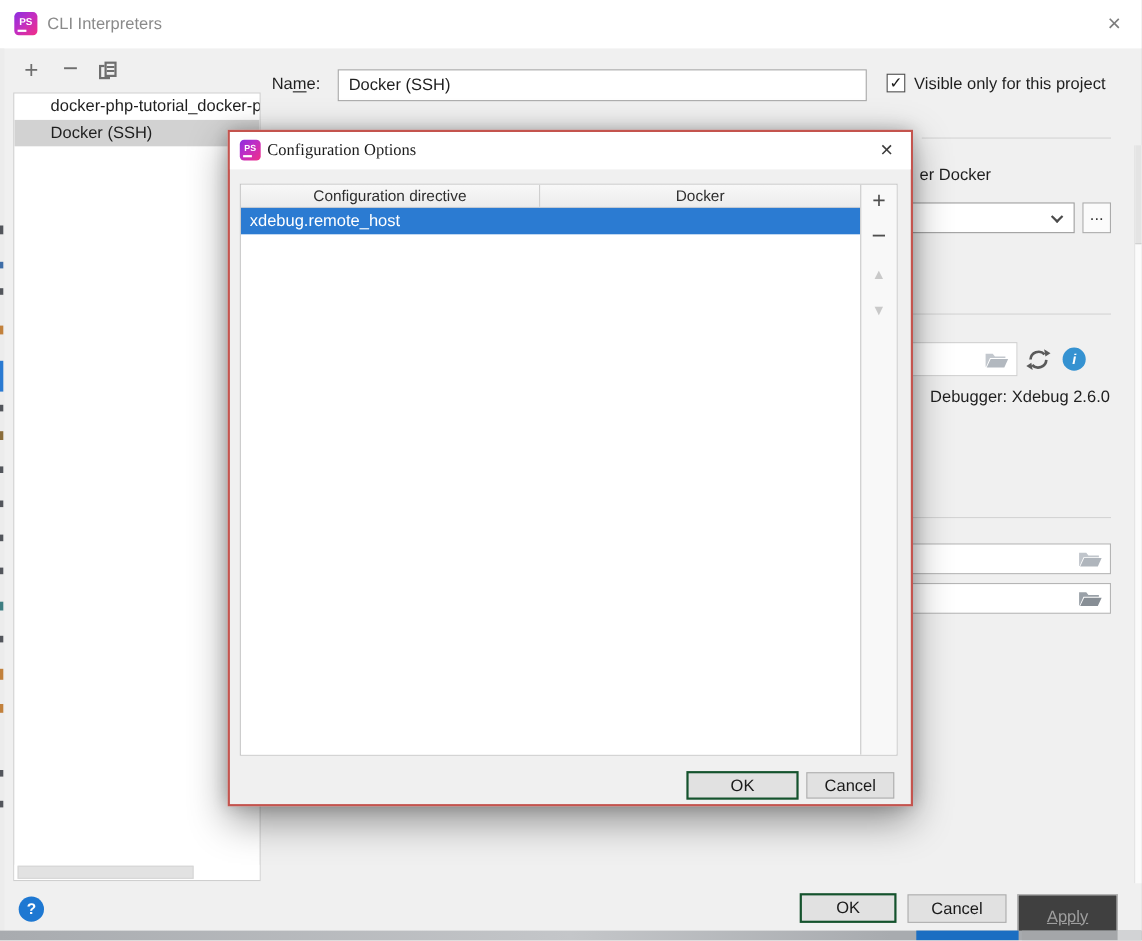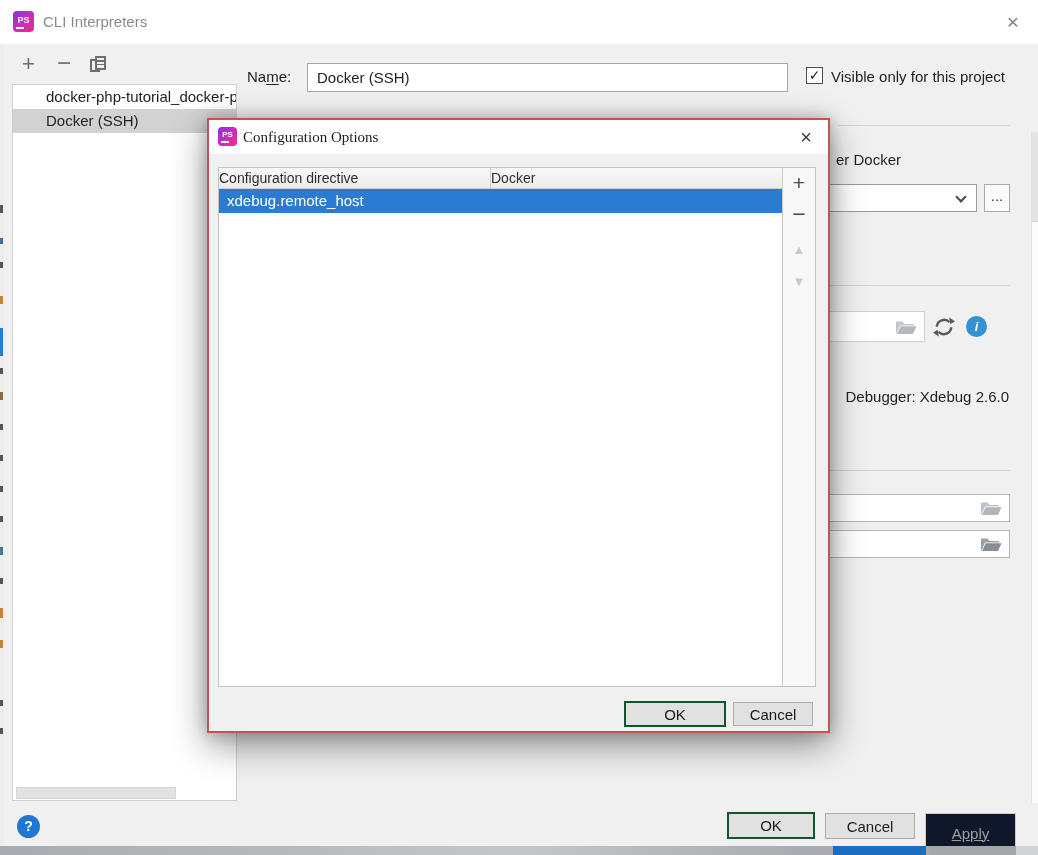--- a/index.html
+++ b/index.html
@@ -54,37 +54,37 @@
   .more-btn { position:absolute; left:984px; top:184px; width:26px; height:28px; background:#fbfbfb;
     border:1px solid #ababab; text-align:center; line-height:22px; font-size:15px; color:#333; }
   .field { position:absolute; background:#fff; border:1px solid #b5b5b5; }
   .field-a { left:740px; top:311px; width:185px; height:31px; border-color:#d0d0d0; }
   .field-b { left:740px; top:494px; width:270px; height:28px; }
   .field-c { left:740px; top:530px; width:270px; height:28px; }
   .folder-svg { position:absolute; right:6px; top:50%; transform:translateY(-50%); }
   .refresh-wrap { position:absolute; left:932px; top:315px; width:24px; height:24px; }
   .info-icon { position:absolute; left:966px; top:316px; width:21px; height:21px; border-radius:50%;
     background:#3592d1; color:#fff; text-align:center; line-height:21px; font-size:13px; font-weight:bold; font-style:italic; }
-  .debugger-text { position:absolute; left:837px; top:352px; width:172px; text-align:right; font-size:15px;margin-top:36px; }
+  .debugger-text { position:absolute; left:837px; top:352px; width:172px; text-align:right; font-size:15px; }
   .right-scrollbar { position:absolute; left:1031px; top:132px; width:7px; height:671px; background:#fbfbfb; border-left:1px solid #e3e3e3; }
   .right-scrollbar .thumb { position:absolute; left:0; top:0; width:100%; height:90px; background:#e4e4e4; border-bottom:1px solid #cfcfcf; }
   
   .modal { position:absolute; left:207px; top:118px; width:623px; height:615px;
     background:#f0f0f0; border:2px solid #c4544e;
     box-shadow:0 12px 34px rgba(0,0,0,.42), 0 0 14px rgba(0,0,0,.22); }
   .modal-titlebar { position:absolute; left:0; top:0; width:100%; height:34px; background:#fff; }
   .modal-titlebar .ps-logo { left:9px; top:7px; width:19px; height:19px; line-height:16px; font-size:8px; }
   .modal-title { position:absolute; left:34px; top:0; height:34px; line-height:34px; font-size:15px; color:#1c1c1c;font-family:Liberation Serif, serif; }
   .modal-close { position:absolute; right:9px; top:4px; width:26px; height:26px; text-align:center;
     line-height:26px; font-size:20px; color:#3c3c3c; }
   .decorated-panel { position:absolute; left:9px; top:47px; width:598px; height:520px;
     background:#fff; border:1px solid #c3c3c3; }
   .ptable { position:absolute; left:0; top:0; right:33px; bottom:0; background:#fff; overflow:hidden; }
   .thead { display:flex; height:21px; background:linear-gradient(#f8f8f8,#ececec); border-bottom:1px solid #cfcfcf; }
-  .th { font-size:14px; color:#2e2e2e; text-align:left; line-height:20px; }
+  .th { font-size:14px; color:#2e2e2e; text-align:center; line-height:20px; }
   .th.c1 { width:272px; border-right:1px solid #cfcfcf; }
   .th.c2 { flex:1; }
   .trow { display:flex; height:24px; background:#2b7bd2; color:#fff; }
   .td1 { width:280px; font-size:15px; line-height:24px; padding-left:8px; overflow:hidden; white-space:nowrap; }
   .td2 { flex:1; border:2px solid #000; background:#2b7bd2; font-size:15px; line-height:20px; padding-left:5px;
     overflow:hidden; white-space:nowrap; }
   .ptoolbar { position:absolute; right:0; top:0; width:33px; bottom:0; background:#f8f8f8; border-left:1px solid #c9c9c9; }
   .ptb { position:absolute; left:0; width:100%; text-align:center; color:#4f4f4f; }
   .ptb-add { top:3px; font-size:21px; }
   .ptb-remove { top:33px; font-size:23px; }
@@ -94,21 +94,21 @@
     font-size:15px; color:#1a1a1a; text-align:center; }
   .btn.focused { border:2px solid #14532d; }
   .modal-ok { position:absolute; left:415px; top:581px; width:102px; height:26px; }
   .modal-cancel { position:absolute; left:524px; top:582px; width:80px; height:24px; }
   
   .help-icon { position:absolute; left:17px; top:815px; width:23px; height:23px; border-radius:50%;
     background:#1e78d2; color:#fff; text-align:center; line-height:23px; font-size:14px; font-weight:bold; }
   .main-ok { position:absolute; left:727px; top:812px; width:88px; height:27px; }
   .main-cancel { position:absolute; left:825px; top:813px; width:90px; height:26px; }
   .main-apply { position:absolute; left:925px; top:813px; width:91px; height:40px;
-    background:#0f172a; border-color:#cccccc; color:#9f9f9f;text-decoration:underline; }
+    background:#404040; border-color:#cccccc; color:#9f9f9f;text-decoration:underline; }
   
   .bottom-band { position:absolute; left:0; top:846px; width:1038px; height:9px;
     background:linear-gradient(90deg,#a8abaf 0%,#c4c6c9 50%,#a8abaf 78%); }
   .bb-seg { position:absolute; top:0; height:9px; }
 </style>
 </head>
 <body>
 
 <div id="canvas">
 

